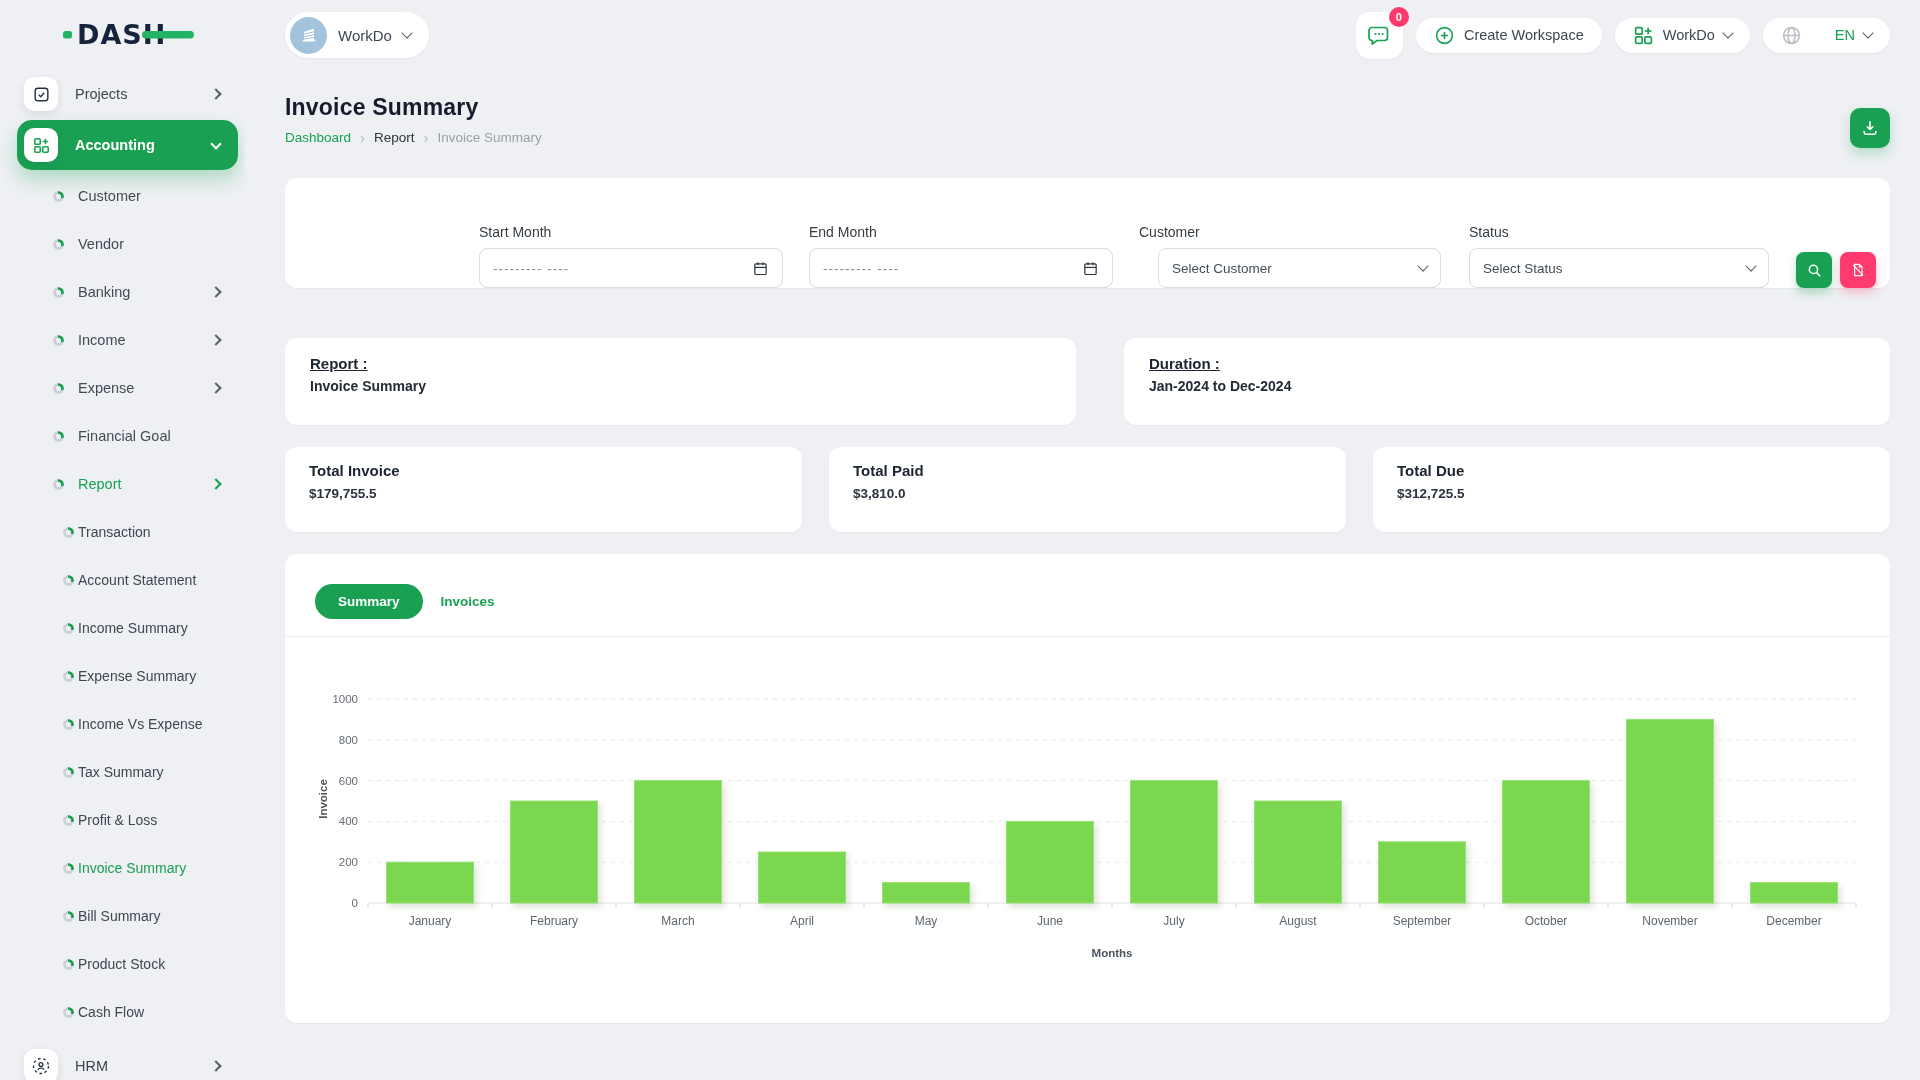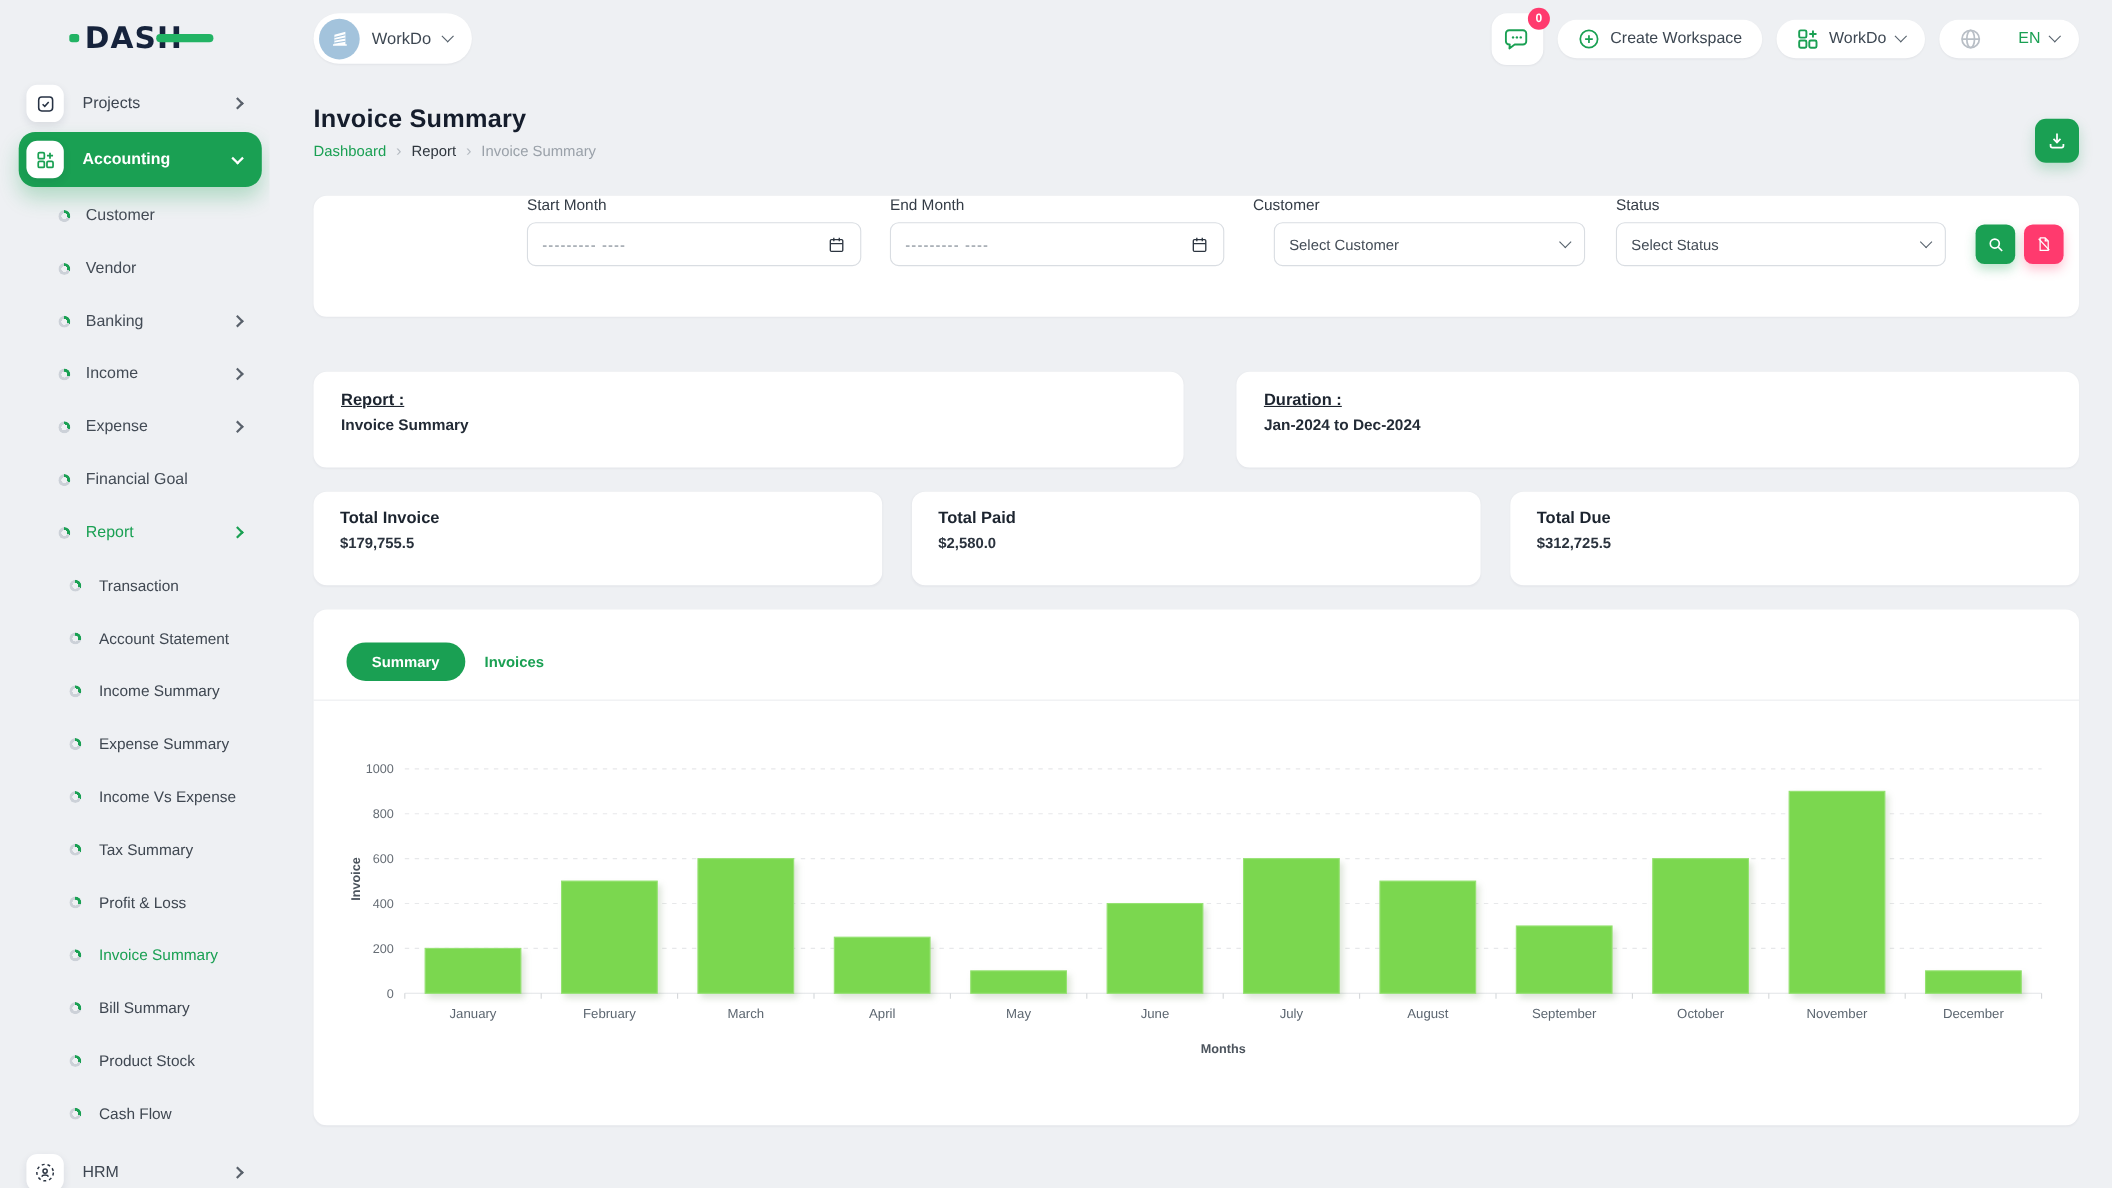--- a/index.html
+++ b/index.html
@@ -35,21 +35,21 @@
 
   
   .side-item{height:48px;display:flex;align-items:center;position:relative;cursor:pointer;}
   .side-item.top{padding-left:7px;}
   .side-item.mid{padding-left:36px;}
   .side-item.sub{padding-left:46px;}
   .icon-box{width:34px;height:34px;background:#fff;border-radius:10px;display:flex;align-items:center;
             justify-content:center;box-shadow:0 3px 8px rgba(25,42,70,.10);flex:none;}
   .side-item.top .side-label{margin-left:17px;font-size:14.5px;color:#3d4550;}
   .side-item.mid .side-label{margin-left:14px;font-size:14.5px;color:#434b55;}
-  .side-item.sub .side-label{margin-left:16px;font-size:14px;color:#3f4751;}
+  .side-item.sub .side-label{margin-left:4px;font-size:14px;color:#3f4751;}
   .bullet{width:11px;height:11px;border-radius:50%;flex:none;
           background:conic-gradient(var(--green) 0 110deg,#ccd1d8 110deg 360deg);
           -webkit-mask:radial-gradient(circle,transparent 0 2.6px,#000 2.8px);
           mask:radial-gradient(circle,transparent 0 2.6px,#000 2.8px);}
   .chev{width:8px;height:8px;border-right:2px solid #59616b;border-bottom:2px solid #59616b;position:absolute;right:18px;}
   .chev-right{transform:rotate(-45deg);}
   .chev-down{transform:rotate(45deg);margin-top:-2px;}
   .side-item.active-top{background:var(--green);border-radius:15px;height:50px;margin:2px 0;
                         box-shadow:0 10px 18px rgba(26,160,83,.28);}
   .side-item.active-top .side-label{color:#fff;font-weight:bold;}
@@ -64,21 +64,21 @@
   .crumbs{margin-top:9px;font-size:13.5px;display:flex;align-items:center;gap:9px;}
   .crumb.green{color:var(--green);text-decoration:none;cursor:pointer;}
   .crumb.dark{color:#2e353d;}
   .crumb.gray{color:#9aa1a9;}
   .sep{color:#b4bac1;font-size:15px;line-height:1;}
   .dl-btn{width:40px;height:40px;border-radius:10px;background:var(--green);display:flex;align-items:center;
           justify-content:center;cursor:pointer;margin-top:14px;box-shadow:0 6px 12px rgba(26,160,83,.25);}
 
   
   .filter-card{background:var(--card);border-radius:12px;margin-top:30px;height:110px;display:flex;
-               align-items:flex-start;padding-left:194px;gap:26px;box-shadow:0 1px 2px rgba(16,24,40,.04);}
+               align-items:flex-end;padding-left:194px;gap:26px;box-shadow:0 1px 2px rgba(16,24,40,.04);}
   .field label{display:block;font-size:14px;color:#343c46;margin-bottom:8px;}
   .control{height:40px;border:1px solid var(--border);border-radius:8px;background:#fff;display:flex;
            align-items:center;justify-content:space-between;padding:0 13px;font-size:13.5px;cursor:pointer;}
   .control .ph{color:#818a94;letter-spacing:1px;}
   .control .val{color:#444d57;}
   .w-date{width:304px;}
   .w-cust{width:283px;margin-left:19px;gap:16px;}
   .w-stat{width:300px;}
   .gap-lg{margin-left:2px;}
   .filter-buttons{display:flex;gap:8px;margin-top:26px;margin-left:1px;}
@@ -385,21 +385,21 @@
       </div>
     </div>
 
     <div class="totals-row">
       <div class="total-card">
         <div class="total-label">Total Invoice</div>
         <div class="total-value">$179,755.5</div>
       </div>
       <div class="total-card">
         <div class="total-label">Total Paid</div>
-        <div class="total-value">$2,580.0</div>
+        <div class="total-value">$3,810.0</div>
       </div>
       <div class="total-card">
         <div class="total-label">Total Due</div>
         <div class="total-value">$312,725.5</div>
       </div>
     </div>
 
     <div class="chart-card">
       <div class="tabs">
         <span class="tab-active">Summary</span>

